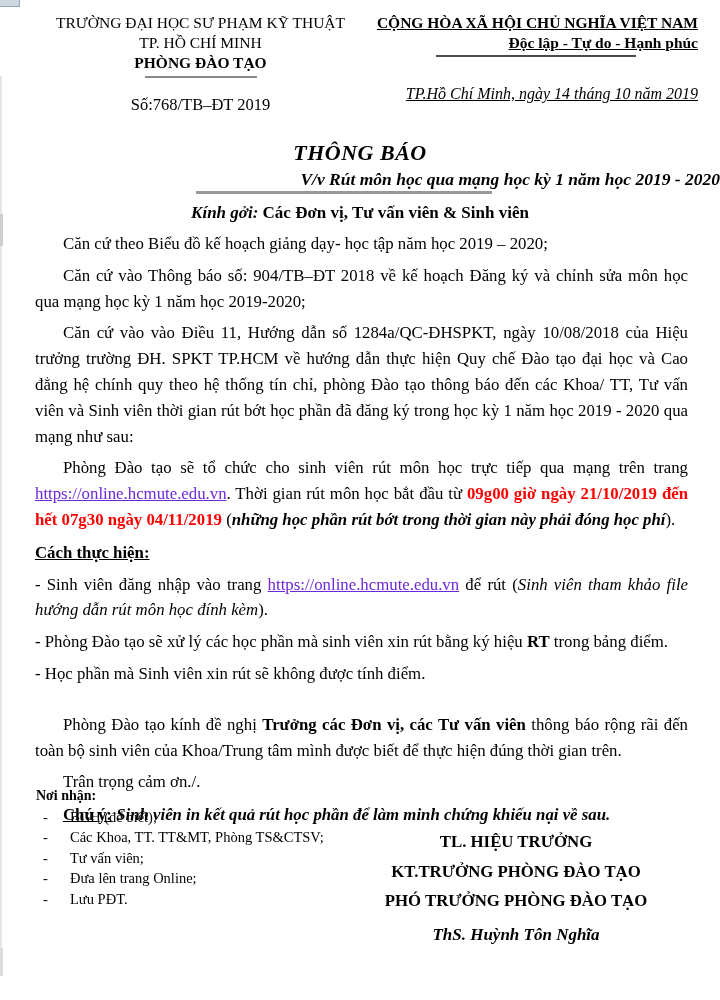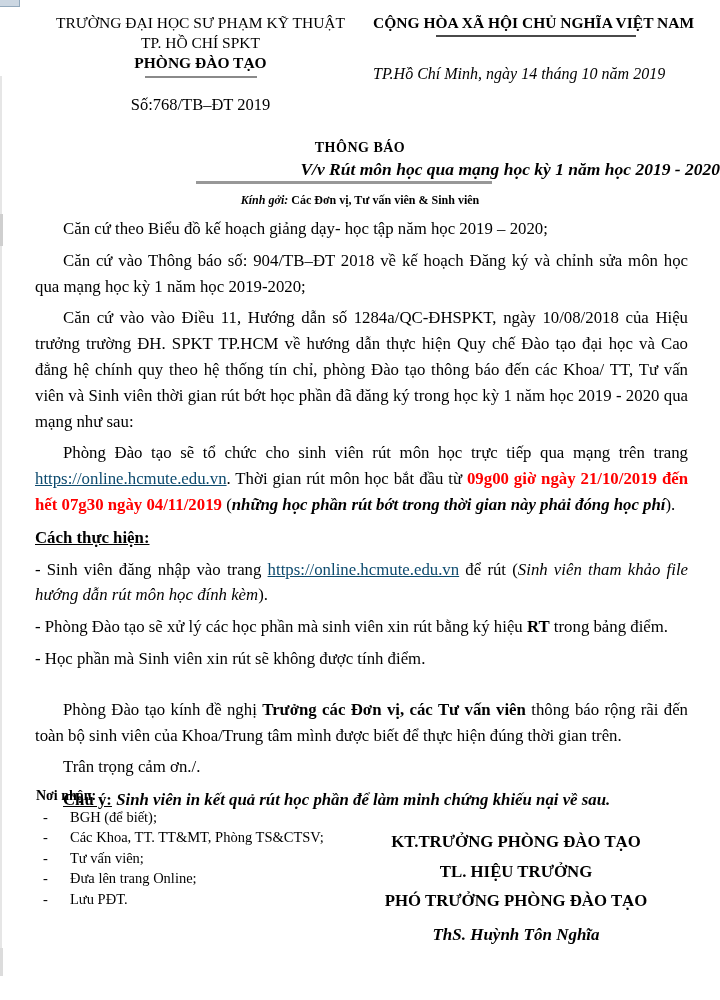--- a/index.html
+++ b/index.html
@@ -9,40 +9,40 @@
   
   .artifact-box { position:absolute; left:0; top:0; width:19px; height:6px;
     background:#ccd7e2; border-right:1px solid #93a9bc; border-bottom:1px solid #93a9bc; }
   .edge-line { position:absolute; left:0; top:76px; width:2px; height:898px; background:#e6e6e6; }
   .edge-seg1 { position:absolute; left:0; top:214px; width:3px; height:32px; background:#cfcfcf; }
   .edge-seg2 { position:absolute; left:0; top:948px; width:3px; height:28px; background:#dcdcdc; }
 
   
   .header { display:flex; padding-top:13px; }
   .header-left { width:345px; margin-left:28px; text-align:center; font-size:15.5px; line-height:20px; }
-  .header-right { width:325px; text-align:left; font-size:15.5px; line-height:20px; }
+  .header-right { width:325px; text-align:right; font-size:15.5px; line-height:20px;text-decoration:underline; }
   .bold { font-weight:bold; }
   .underline-gray { width:112px; height:2px; background:#8a8a8a; margin:3px auto 0; }
   .underline-dark { width:200px; height:2px; background:#4a4a4a; margin:2px auto 0; }
   .doc-number { margin-top:17px; font-size:16.5px; }
   .date-line { font-style:italic; margin-top:27px; font-size:16px; }
 
   
-  .title-main { text-align:center; font-weight:bold; font-size:14px; margin-top:25px; letter-spacing:.5px; }
+  .title-main { text-align:center; font-weight:bold; font-size:22px; margin-top:25px; letter-spacing:.5px;font-style:italic; }
   .title-sub { text-align:right; font-weight:bold; font-style:italic; font-size:17.5px; margin-top:3px; }
   .title-underline { width:296px; height:3px; background:#989898; margin:1px auto 0; transform:translateX(-16px); }
-  .salutation { text-align:center; font-size:12px; margin-top:9px; font-weight:bold; }
+  .salutation { text-align:center; font-size:17px; margin-top:9px; font-weight:bold; }
   .salutation .lbl { font-style:italic; }
 
   
   .bodytext { margin:8px 32px 0 35px; font-size:16.8px; line-height:25.8px; text-align:justify; }
   .bodytext p { margin:0; padding:0; }
   .ind { text-indent:28px; }
   .sp { margin-top:6px !important; }
-  a.doclink { color:#0c4a6e; text-decoration:underline; cursor:pointer; }
+  a.doclink { color:#6d28d9; text-decoration:underline; cursor:pointer; }
   .red { color:#ff0000; font-weight:bold; }
   .bi { font-weight:bold; font-style:italic; }
   .it { font-style:italic; }
   .how-heading { font-weight:bold; text-decoration:underline; margin-top:7px !important; }
   .note-line { margin-top:7px !important; text-indent:28px; }
   .note-label { font-weight:bold; text-decoration:underline; }
   .note-text { font-weight:bold; font-style:italic; }
 
   
   .recipients { position:absolute; left:36px; top:786px; font-size:14.5px; line-height:20.5px; }
@@ -60,27 +60,28 @@
 <div class="page">
 
   <div class="artifact-box"></div>
   <div class="edge-line"></div>
   <div class="edge-seg1"></div>
   <div class="edge-seg2"></div>
 
   <div class="header">
     <div class="header-left">
       <div>TRƯỜNG ĐẠI HỌC SƯ PHẠM KỸ THUẬT</div>
-      <div>TP. HỒ CHÍ SPKT</div>
+      <div>TP. HỒ CHÍ MINH</div>
       <div class="bold">PHÒNG ĐÀO TẠO</div>
       <div class="underline-gray"></div>
       <div class="doc-number">Số:768/TB–ĐT 2019</div>
     </div>
     <div class="header-right">
       <div class="bold">CỘNG HÒA XÃ HỘI CHỦ NGHĨA VIỆT NAM</div>
+      <div class="bold">Độc lập - Tự do - Hạnh phúc</div>
       <div class="underline-dark"></div>
       <div class="date-line">TP.Hồ Chí Minh, ngày 14 tháng 10  năm 2019</div>
     </div>
   </div>
 
   <div class="title-main">THÔNG BÁO</div>
   <div class="title-sub">V/v Rút môn học qua mạng học kỳ 1 năm học 2019 - 2020</div>
   <div class="title-underline"></div>
   <div class="salutation"><span class="lbl">Kính gởi:</span><span> Các Đơn vị, Tư vấn viên &amp; Sinh viên</span></div>
 
@@ -116,19 +117,19 @@
         <span class="rcpt-dash">-</span>
         <span>Đưa lên trang Online;</span>
       </div>
     <div class="rcpt-row">
         <span class="rcpt-dash">-</span>
         <span>Lưu PĐT.</span>
       </div>
   </div>
 
   <div class="signature">
+    <div class="sig-line">TL. HIỆU TRƯỞNG</div>
     <div class="sig-line">KT.TRƯỞNG PHÒNG ĐÀO TẠO</div>
-    <div class="sig-line">TL. HIỆU TRƯỞNG</div>
     <div class="sig-line">PHÓ TRƯỞNG PHÒNG ĐÀO TẠO</div>
     <div class="sig-name">ThS. Huỳnh Tôn Nghĩa</div>
   </div>
 
 </div>
 
 </body></html>

